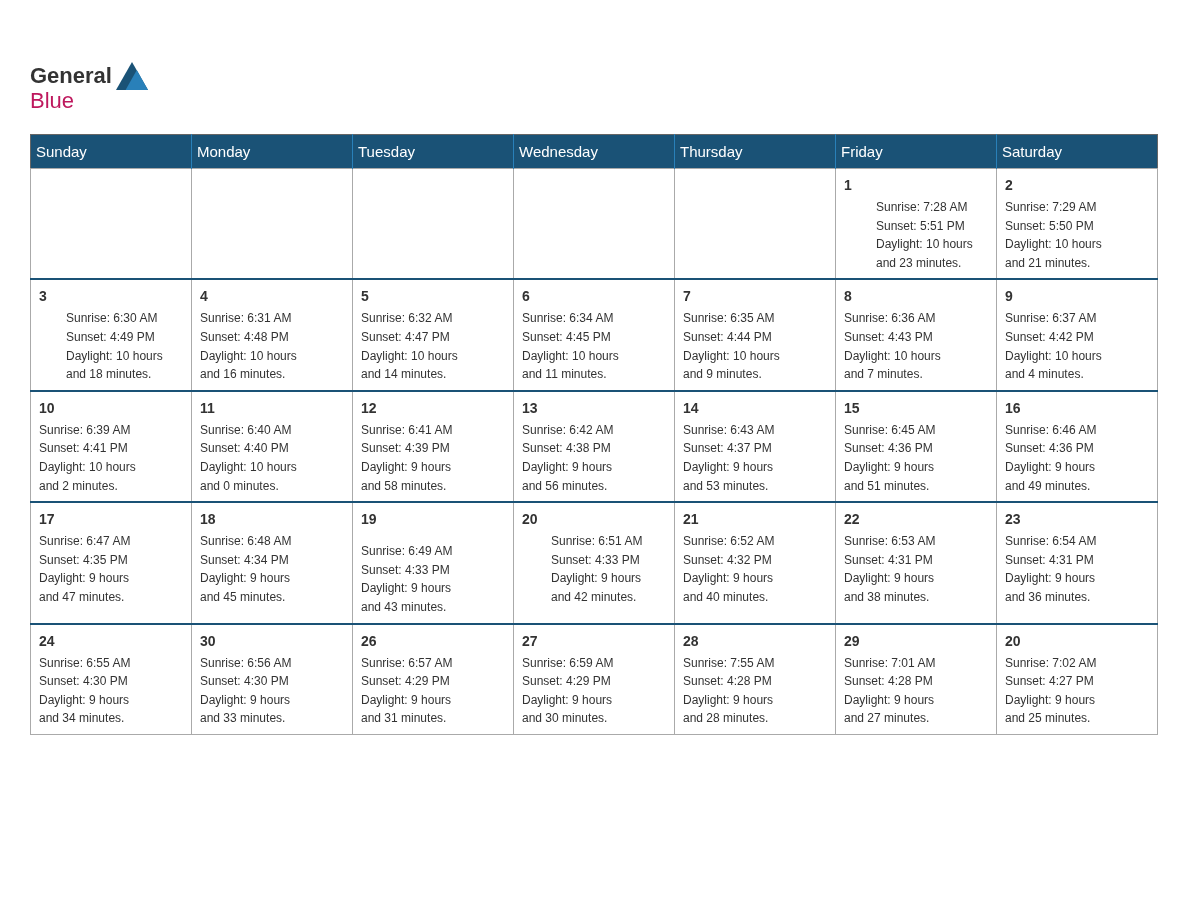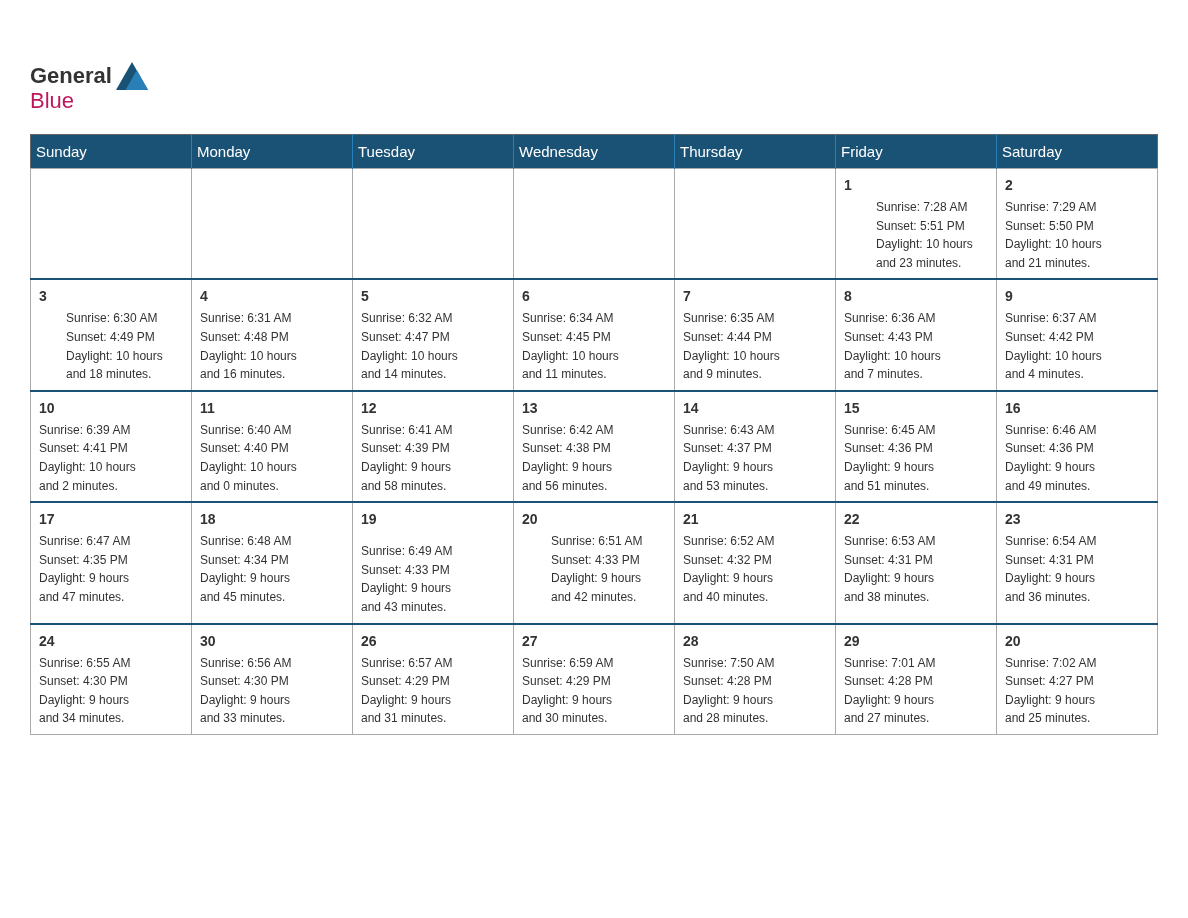--- a/index.html
+++ b/index.html
@@ -323,21 +323,21 @@
         </td>
         <td>
           <span class="day-number">27</span>
           <div class="day-info" style="white-space: pre-line;">Sunrise: 6:59 AM
 Sunset: 4:29 PM
 Daylight: 9 hours
 and 30 minutes.</div>
         </td>
         <td>
           <span class="day-number">28</span>
-          <div class="day-info" style="white-space: pre-line;">Sunrise: 7:50 AM
+          <div class="day-info" style="white-space: pre-line;">Sunrise: 7:55 AM
 Sunset: 4:28 PM
 Daylight: 9 hours
 and 28 minutes.</div>
         </td>
         <td>
           <span class="day-number">29</span>
           <div class="day-info" style="white-space: pre-line;">Sunrise: 7:01 AM
 Sunset: 4:28 PM
 Daylight: 9 hours
 and 27 minutes.</div>

